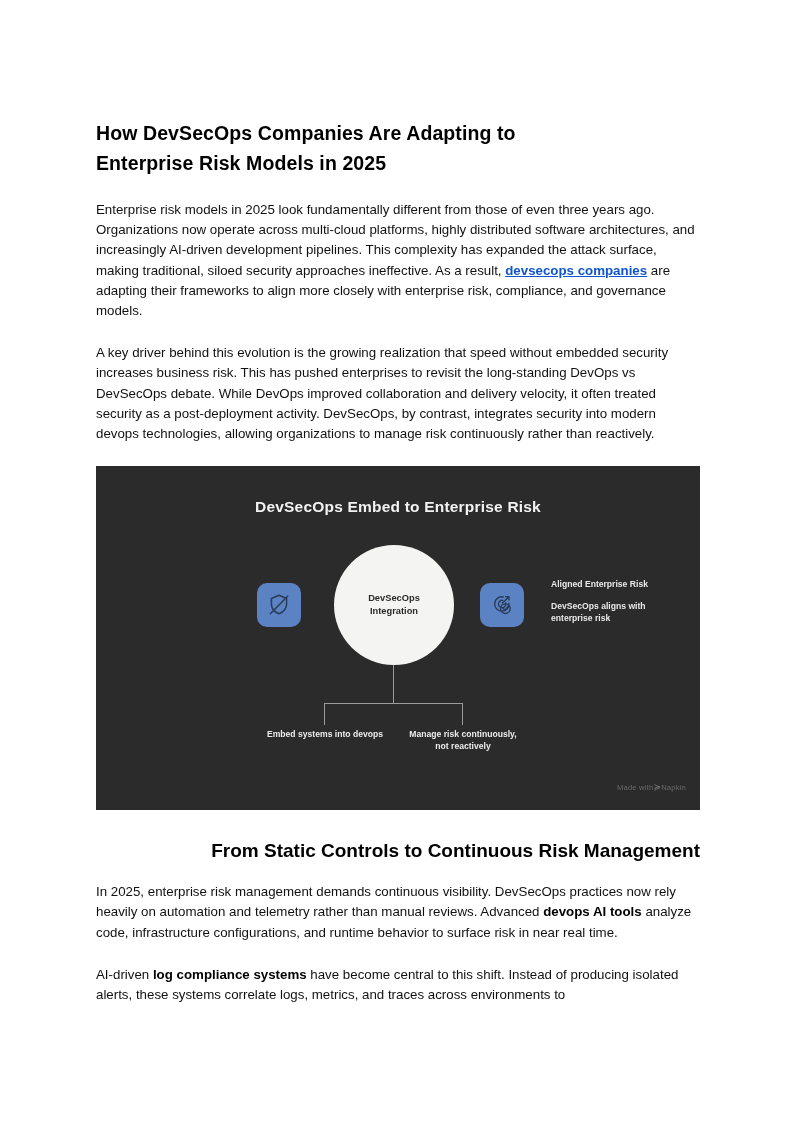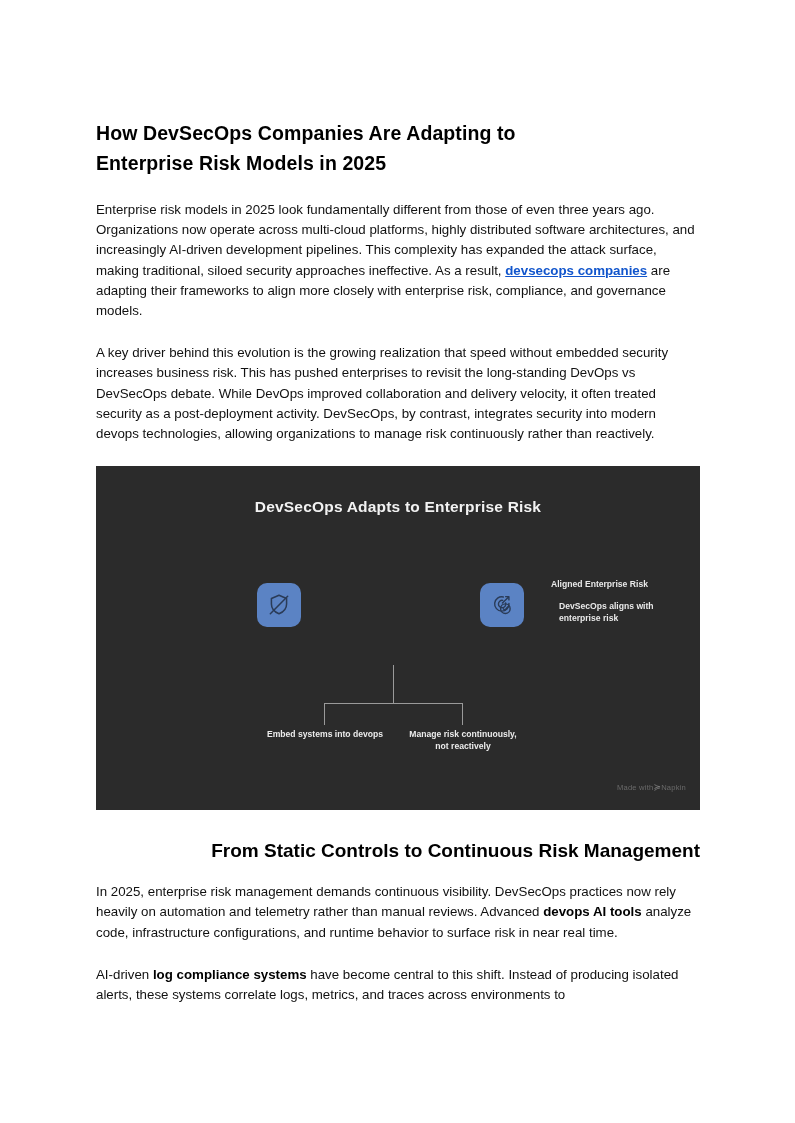--- a/index.html
+++ b/index.html
@@ -124,21 +124,21 @@
     position: absolute;
     width: 130px;
     color: #e9e9e9;
     font-size: 8.6px;
     line-height: 12px;
     font-weight: bold;
   }
   .side-text.left  { left: 22px;  top: 112px; text-align: right; }
   .side-text.right { left: 455px; top: 112px; text-align: left; }
   .side-text .t1 { font-weight: bold; margin: 0 0 10px 0; }
-  .side-text .t2 { font-weight: bold; margin: 8px; }
+  .side-text .t2 { font-weight: bold; margin: 0; }
 
   
   .line {
     position: absolute;
     background: #9a9a9a;
   }
   .line.v-stem  { left: 297px; top: 199px; width: 1px; height: 38px; }
   .line.h-bar   { left: 228px; top: 237px; width: 139px; height: 1px; }
   .line.v-left  { left: 228px; top: 237px; width: 1px; height: 22px; }
   .line.v-right { left: 366px; top: 237px; width: 1px; height: 22px; }
@@ -175,32 +175,38 @@
   <div class="content">
 
     <h1 class="doc-title">How DevSecOps Companies Are Adapting to Enterprise Risk Models in 2025</h1>
 
     <p class="para"><span>Enterprise risk models in 2025 look fundamentally different from those of even three years ago. Organizations now operate across multi-cloud platforms, highly distributed software architectures, and increasingly AI-driven development pipelines. This complexity has expanded the attack surface, making traditional, siloed security approaches ineffective. As a result, </span><a class="inline-link" href="#">devsecops companies</a><span> are adapting their frameworks to align more closely with enterprise risk, compliance, and governance models.</span></p>
 
     <p class="para">A key driver behind this evolution is the growing realization that speed without embedded security increases business risk. This has pushed enterprises to revisit the long-standing DevOps vs DevSecOps debate. While DevOps improved collaboration and delivery velocity, it often treated security as a post-deployment activity. DevSecOps, by contrast, integrates security into modern devops technologies, allowing organizations to manage risk continuously rather than reactively.</p>
 
     <div class="diagram">
 
-      <div class="diagram-title">DevSecOps Adapts to Enterprise Risk</div>
+      <div class="diagram-title">DevSecOps Embed to Enterprise Risk</div>
 
 
       <div class="icon-tile left">
         <span>
           <svg width="26" height="26" viewBox="0 0 24 24" fill="none" stroke="#2a3b57" stroke-width="1.4" stroke-linecap="round" stroke-linejoin="round">
             <path d="M12 3 L19 6 V11 C19 15.5 16 18.5 12 20 C8 18.5 5 15.5 5 11 V6 Z"></path>
             <line x1="4" y1="20" x2="20" y2="4"></line>
           </svg>
         </span>
       </div>
 
+      <div class="center-node">
+        <div class="label">
+          <span>DevSecOps</span><br>
+          <span>Integration</span>
+        </div>
+      </div>
 
       <div class="icon-tile right">
         <span>
           <svg width="26" height="26" viewBox="0 0 24 24" fill="none" stroke="#2a3b57" stroke-width="1.3" stroke-linecap="round" stroke-linejoin="round">
             <path d="M13.2 4.6 A6.6 6.6 0 1 0 18.4 10.6"></path>
             <path d="M12.6 7.7 A3.4 3.4 0 1 0 15.4 10.2"></path>
             <line x1="12.4" y1="10.1" x2="18.1" y2="4.6"></line>
             <path d="M15.4 4.3 L18.3 4.4 L18.4 7.3"></path>
             <circle cx="15.1" cy="15.4" r="4.4"></circle>
             <path d="M13.2 15.4 L14.6 16.9 L17.2 13.9"></path>

